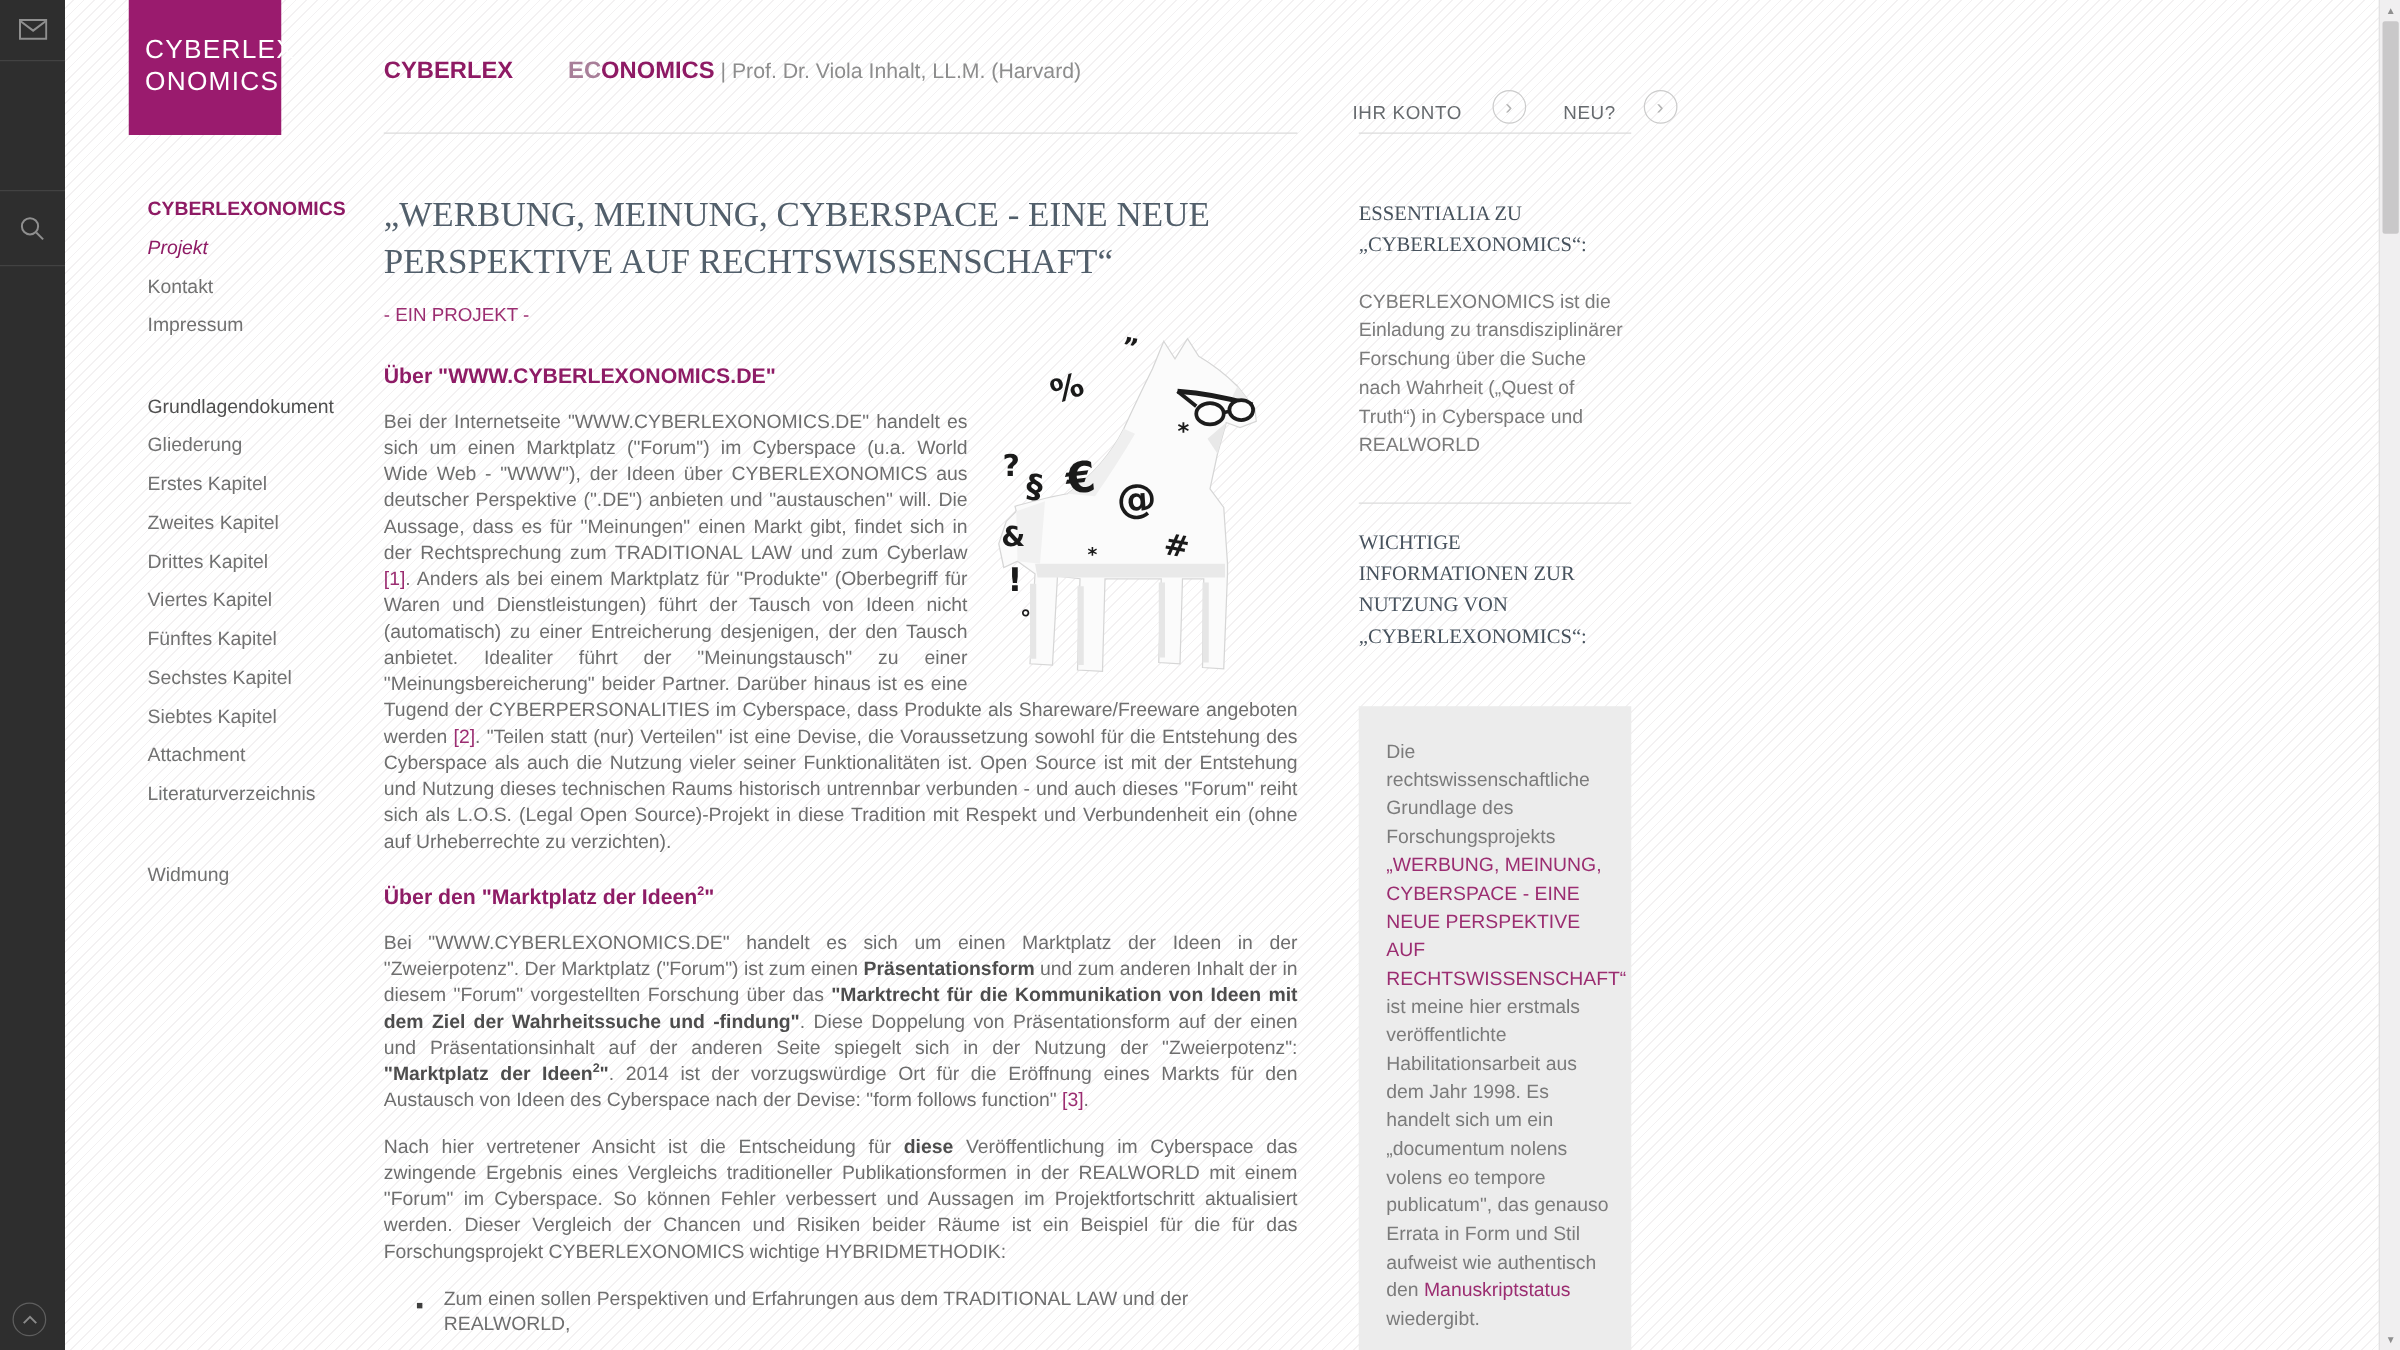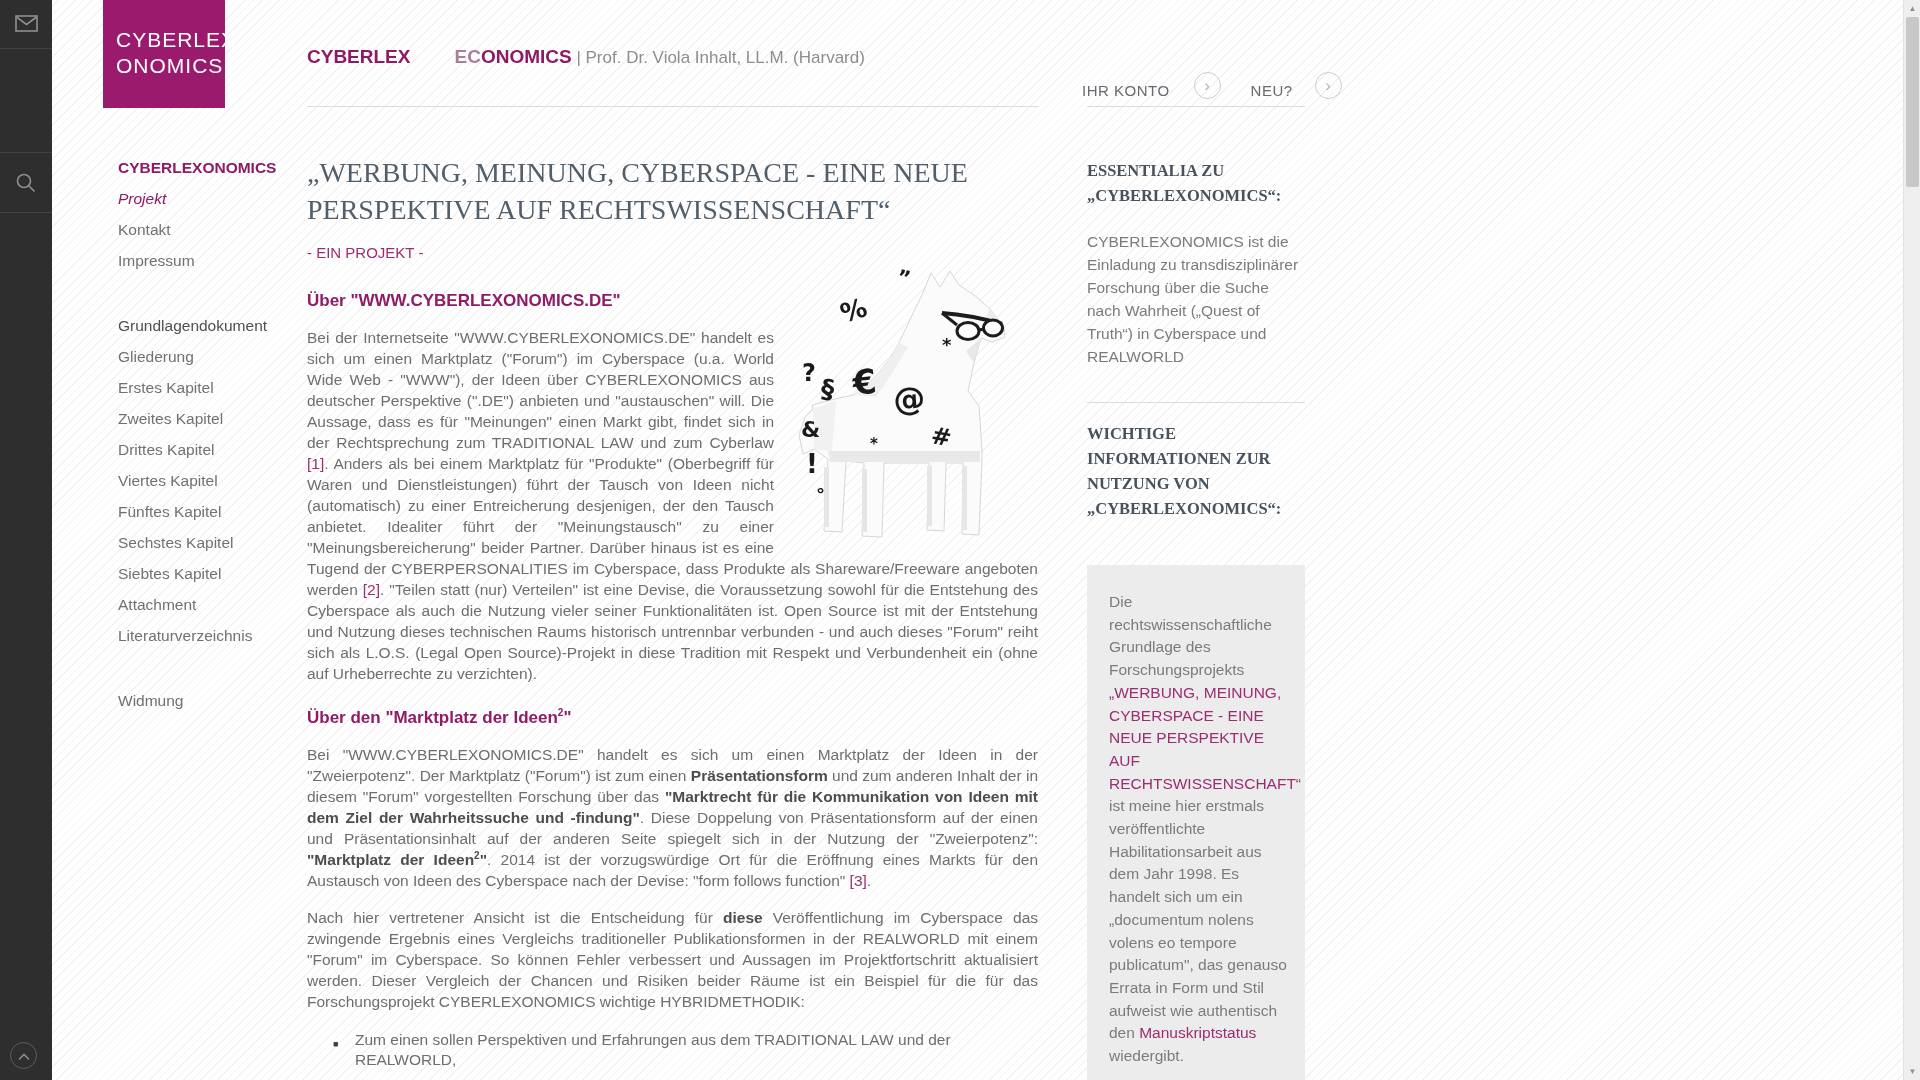--- a/index.html
+++ b/index.html
@@ -54,21 +54,21 @@
   .main p { font-size:15.5px; line-height:21px; color:#6e6e6e; text-align:justify; margin-bottom:16px; }
   .lnk { color:#9b2d71; cursor:pointer; }
   .main strong, .bold-seg { color:#4d4d4d; font-weight:bold; }
   sup, .sup { font-size:10px; vertical-align:super; line-height:0; }
   .horse-figure { float:right; width:242px; height:292px; margin:-40px 0 14px 22px; }
   .bullet-list { margin-top:18px; list-style:none; }
   .bullet-item { position:relative; padding-left:48px; margin-bottom:9px; font-size:15.5px; line-height:20px; color:#6e6e6e; }
   .bullet-glyph { position:absolute; left:26px; top:4px; font-size:9px; color:#3f3f3f; }
   
   .sidebar { position:absolute; left:1087px; top:140px; width:218px; }
-  .side-h { font-family:"Liberation Serif", serif; font-size:16.5px; font-weight:bold; color:#47525d;
+  .side-h { font-family:"Liberation Serif", serif; font-size:16.5px; font-weight:normal; color:#47525d;
     line-height:25px; margin-top:18px; }
   .side-p { margin-top:22px; font-size:15.5px; line-height:23px; color:#7b7b7b; }
   .side-divider { margin-top:34px; height:1px; background:#dcdcdc; }
   .info-box { margin-top:44px; background:#ececec; padding:26px 16px 14px 22px;
     font-size:15.5px; line-height:22.7px; color:#7b7b7b; }
   .box-tail { width:0; height:0; border-top:33px solid #ececec; border-right:48px solid transparent; }
   .signature { margin-top:-22px; padding-left:60px; font-size:15.5px; line-height:27px; color:#5a5a5a; }
   
   .sym { font-family:"DejaVu Sans", sans-serif; font-weight:bold; fill:#1a1a1a; }
 </style>

